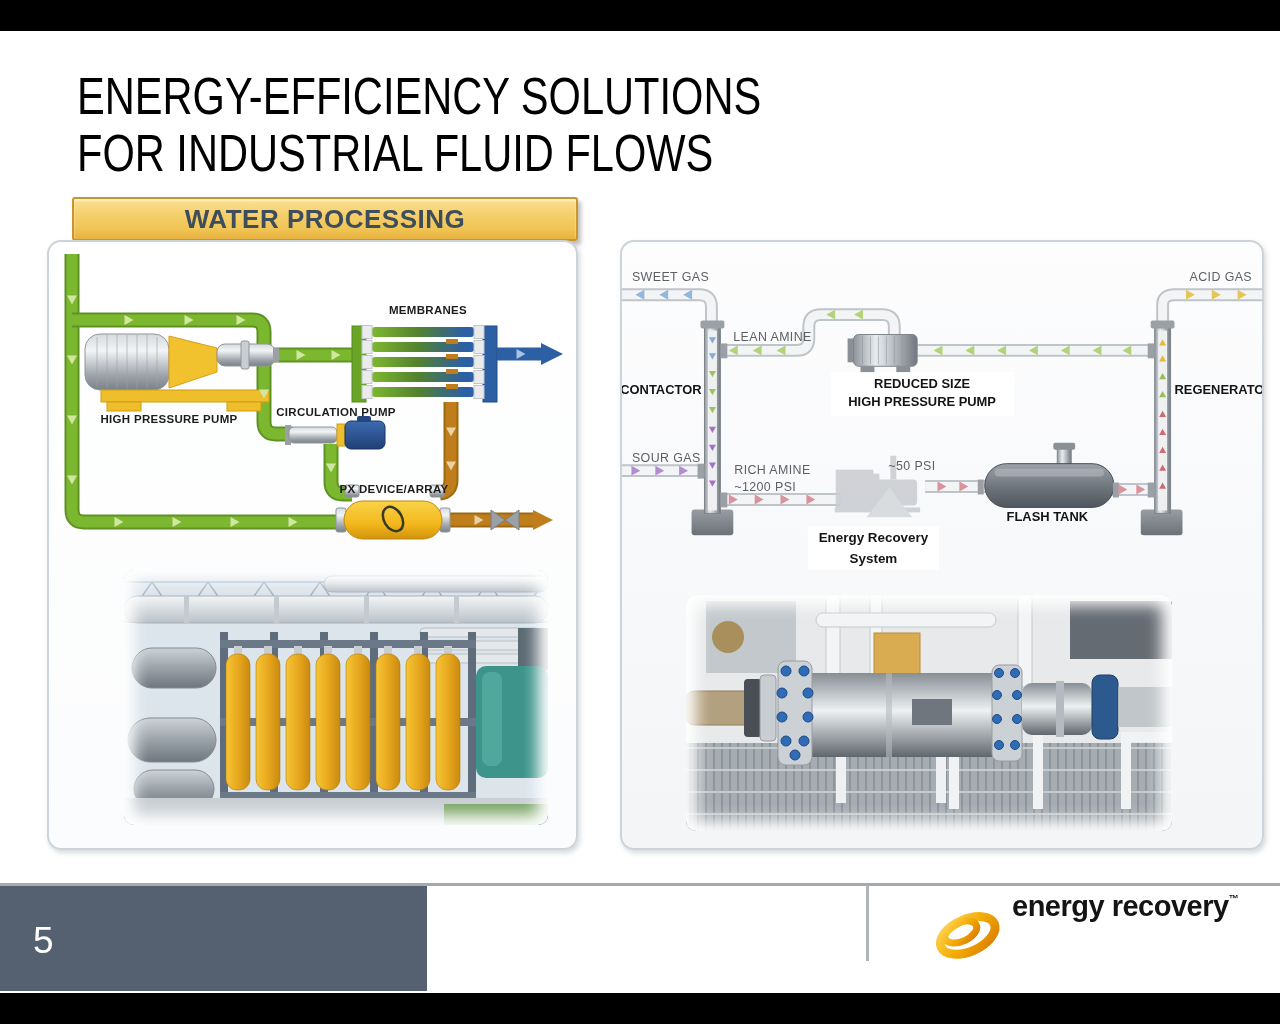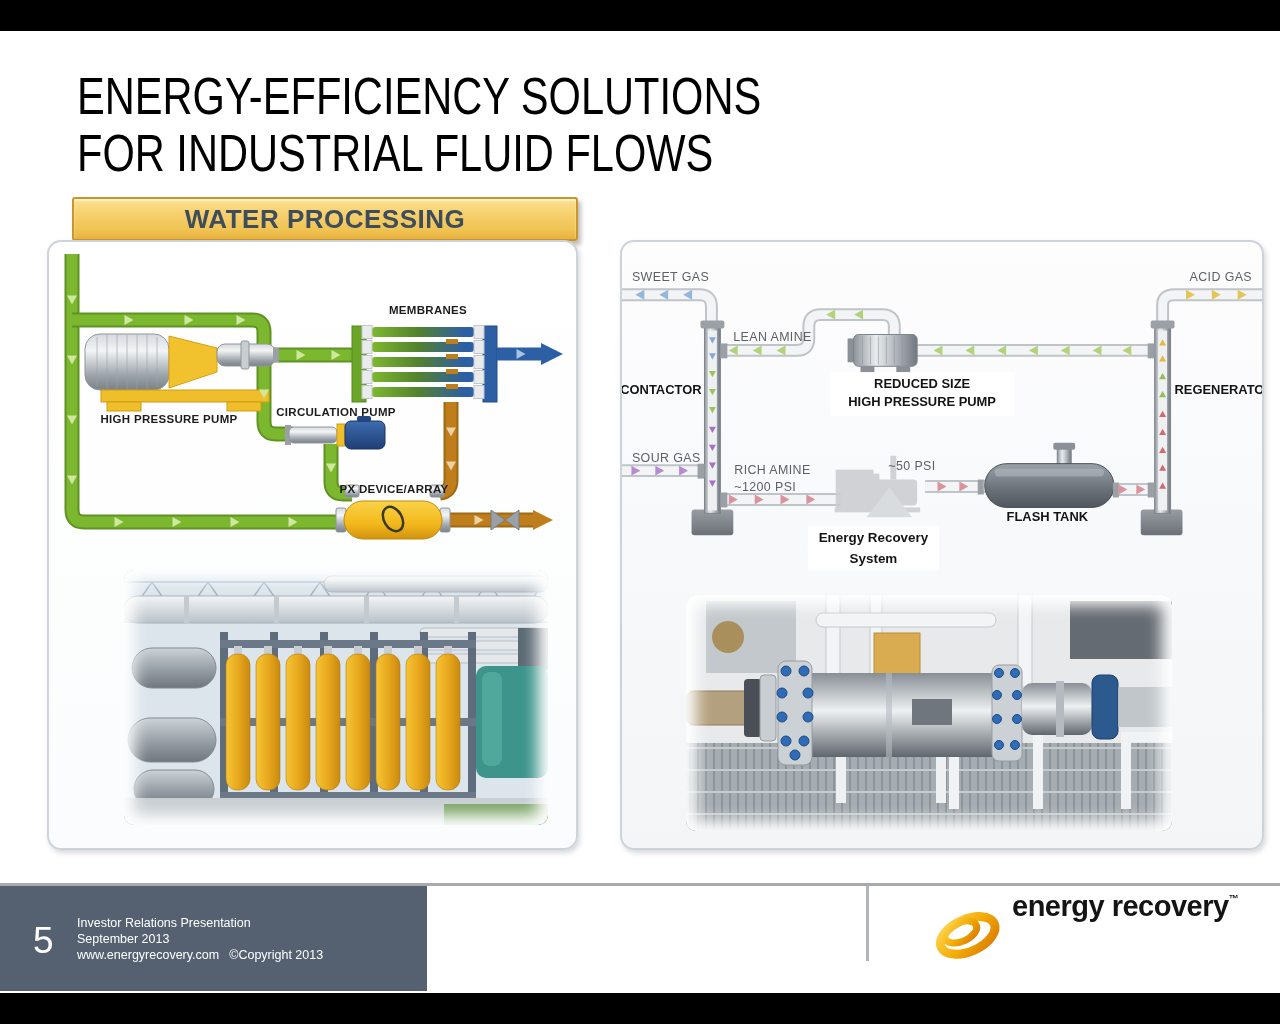--- a/index.html
+++ b/index.html
@@ -549,27 +549,20 @@
         <rect x="406" y="80" width="26" height="64" rx="8" fill="#2c5a8f" stroke="#1c3f6b"></rect>
         <rect x="432" y="92" width="54" height="40" fill="#b9bfc4" opacity=".85"></rect>
       </svg>
       <div class="vig"></div>
     </div>
   </div>
 
   <div class="footer-line"></div>
   <div class="footer-slab"></div>
   <div class="page-num">5</div>
-  <div class="footer-text">
-    <div>Investor Relations Presentation</div>
-    <div>September 2013</div>
-    <div>
-      <span>www.energyrecovery.com</span><span style="display:inline-block;width:10px;"></span><span>©Copyright 2013</span>
-    </div>
-  </div>
   <div class="footer-div"></div>
 
   <div class="logo">
     <svg width="80" height="82" viewBox="0 0 80 82">
       <defs>
         <linearGradient id="goldL" x1="0" y1="0" x2="1" y2="1">
           <stop offset="0" stop-color="#ffd34f"></stop>
             <stop offset=".55" stop-color="#f2a900"></stop>
             <stop offset="1" stop-color="#d97b06"></stop>
         </linearGradient>

